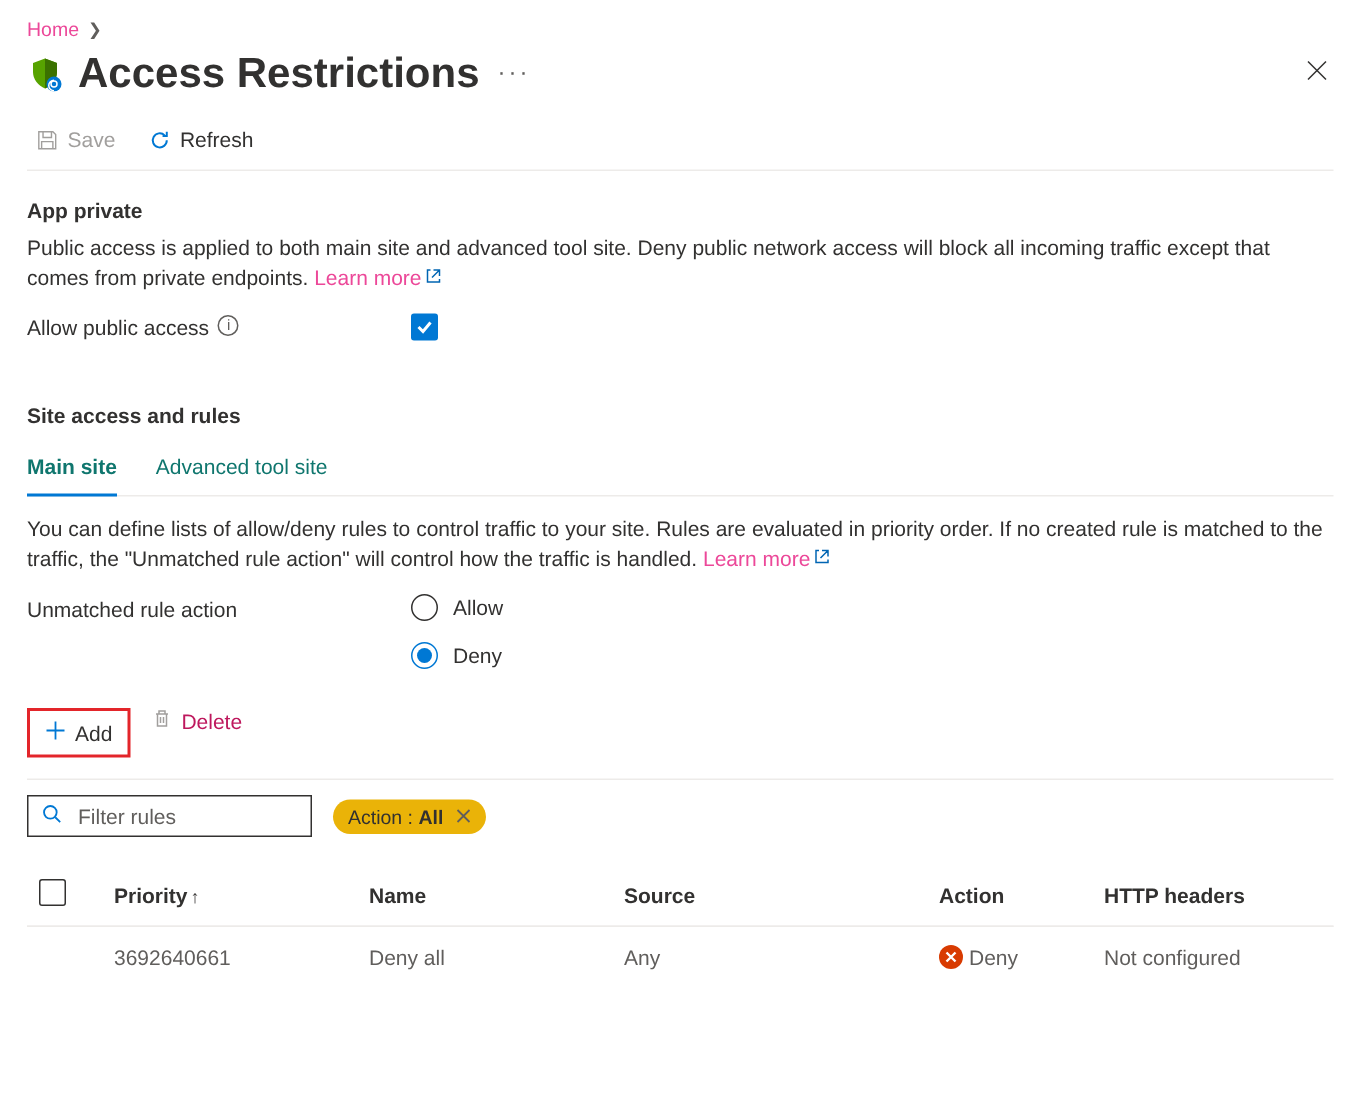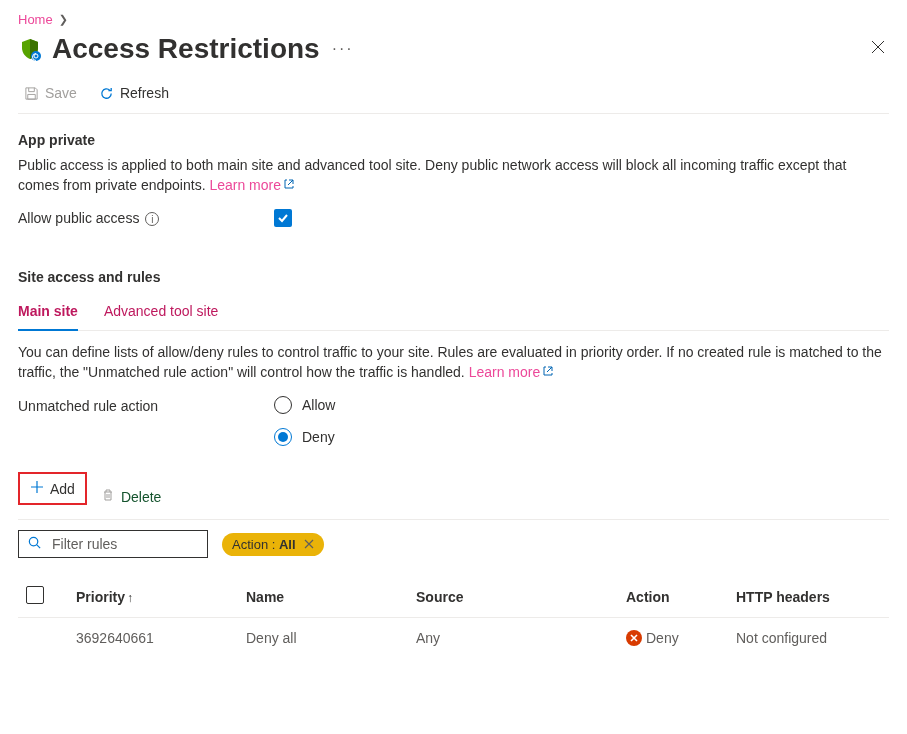--- a/index.html
+++ b/index.html
@@ -28,41 +28,41 @@
   .cmd-bar { display: flex; gap: 14px; align-items: center; padding: 4px 2px 10px 2px; border-bottom: 1px solid #edebe9; }
   .cmd-btn { display: inline-flex; align-items: center; gap: 6px; font-size: 14px; cursor: pointer; padding: 2px 4px; }
   .cmd-btn.disabled { color: #a19f9d; cursor: default; }
   .cmd-btn .ic { display: inline-flex; align-items: center; }
 
   h2.section { font-size: 14px; font-weight: 600; margin: 18px 0 8px 0; }
   p.desc { margin: 0 0 4px 0; color: #323130; line-height: 1.4; }
   .ext-icon { display:inline-block; vertical-align: baseline; margin-left:2px; }
 
   .form-row { display: flex; align-items: center; margin-top: 14px; }
-  .form-row .lbl { width: 256px; display: flex; align-items: flex-end; gap: 6px; }
+  .form-row .lbl { width: 256px; display: flex; align-items: flex-start; gap: 6px; }
   .info-icon { display:inline-flex; width:14px; height:14px; border:1px solid #605e5c; border-radius:50%; align-items:center; justify-content:center; font-size:10px; color:#605e5c; }
 
   .checkbox { width:18px; height:18px; background:#0078d4; border-radius:2px; display:inline-flex; align-items:center; justify-content:center; }
   .checkbox svg { stroke:#fff; }
 
   .tabs { display:flex; gap:26px; border-bottom:1px solid #edebe9; margin-top:10px; }
-  .tab { padding: 8px 0 10px 0; cursor:pointer; color:#be185d; }
+  .tab { padding: 8px 0 10px 0; cursor:pointer; color:#0f766e; }
   .tab.active { font-weight:600; border-bottom:2px solid #0078d4; margin-bottom:-1px; }
 
   .radio-group { display:flex; flex-direction:column; gap:14px; }
   .radio { display:flex; align-items:center; gap:10px; cursor:pointer; }
   .radio-outer { width:18px; height:18px; border:1px solid #323130; border-radius:50%; display:inline-flex; align-items:center; justify-content:center; }
   .radio.selected .radio-outer { border-color:#0078d4; }
   .radio-inner { width:10px; height:10px; border-radius:50%; background:#0078d4; display:none; }
   .radio.selected .radio-inner { display:block; }
 
-  .action-row { display:flex; gap:14px; align-items:flex-end; margin-top:26px; }
+  .action-row { display:flex; gap:14px; align-items:flex-start; margin-top:26px; }
   .add-btn { display:inline-flex; align-items:center; gap:6px; padding:6px 10px; cursor:pointer; color:#323130; }
   .highlight-box { border:2px solid #e3252a; padding:0; }
-  .del-btn { display:inline-flex; align-items:center; gap:6px; color:#14532d; cursor:default; }
+  .del-btn { display:inline-flex; align-items:center; gap:6px; color:#be185d; cursor:default; }
 
   .filter-row { display:flex; gap:14px; align-items:center; margin-top:14px; border-top:1px solid #edebe9; padding-top:10px; }
   .filter-input-wrap { display:flex; align-items:center; gap:8px; border:1px solid #323130; padding:4px 8px; width:190px; }
   .filter-input-wrap input { border:none; outline:none; font-size:14px; flex:1; background:transparent; color:#323130; }
   .filter-input-wrap input::placeholder { color:#605e5c; }
   .pill { background:#eab308; border-radius:14px; padding:4px 10px; display:inline-flex; align-items:flex-end; gap:8px; font-size:13px; }
   .pill .x { cursor:pointer; color:#605e5c; }
 
   table.rules { width:100%; border-collapse:collapse; margin-top:18px; }
   table.rules th { text-align:left; font-weight:600; font-size:14px; padding:10px 8px; border-bottom:1px solid #edebe9; }

